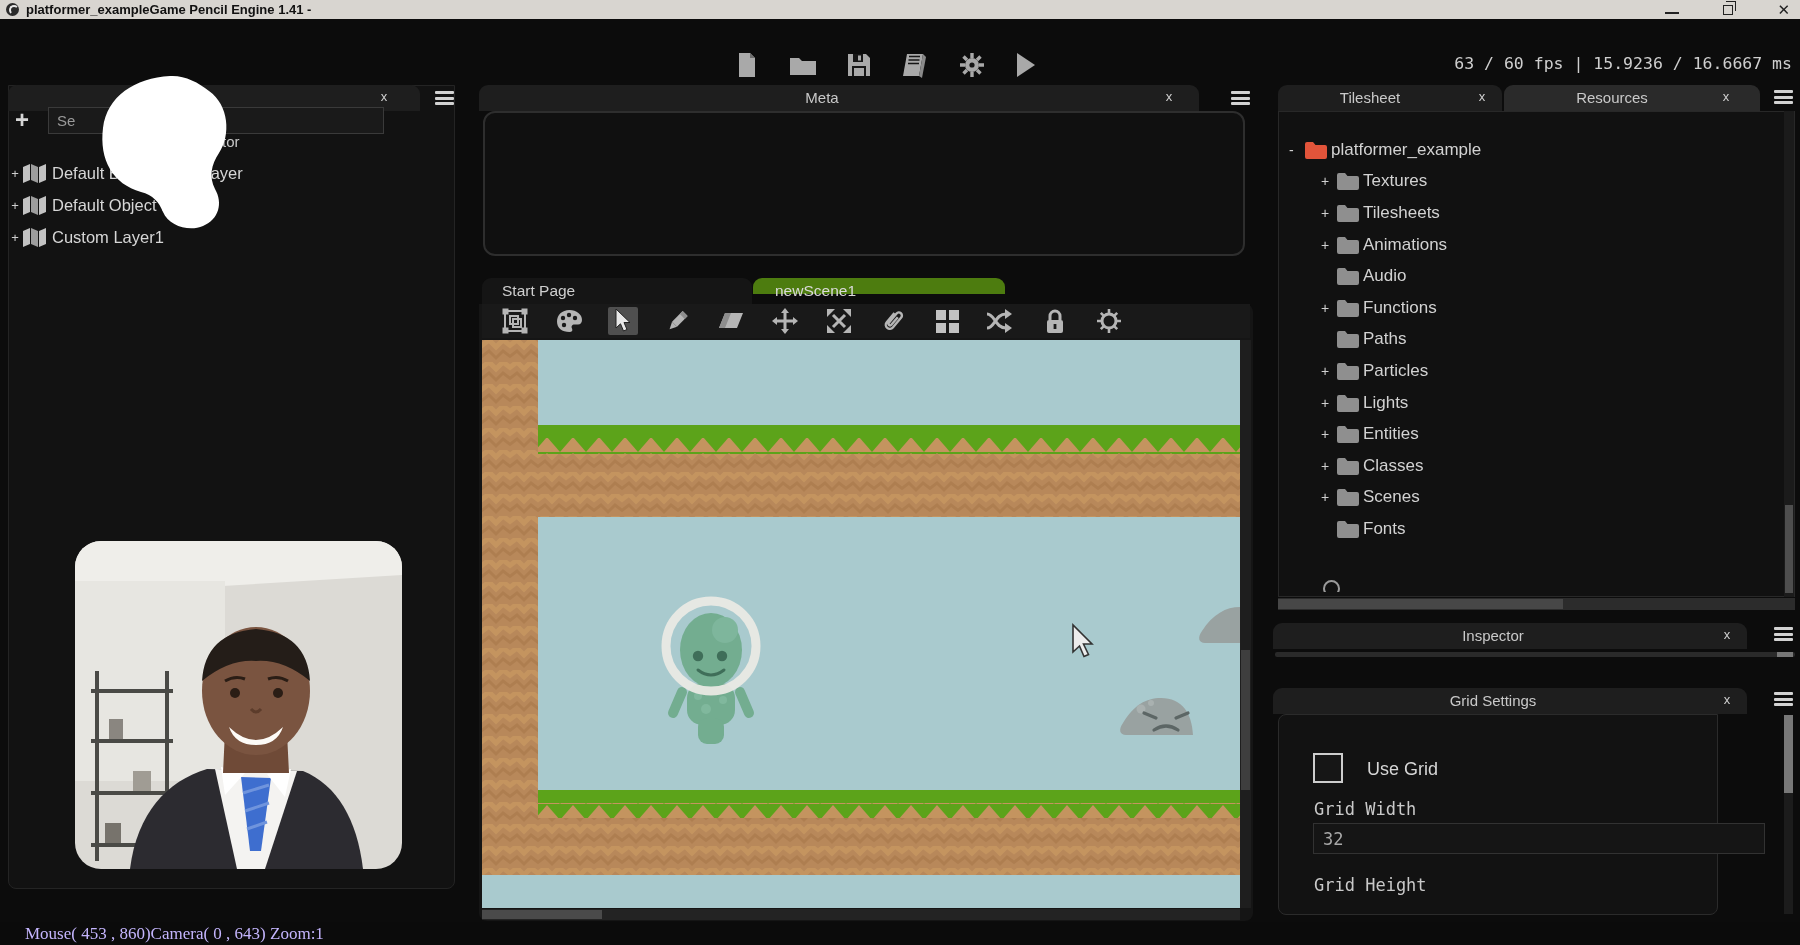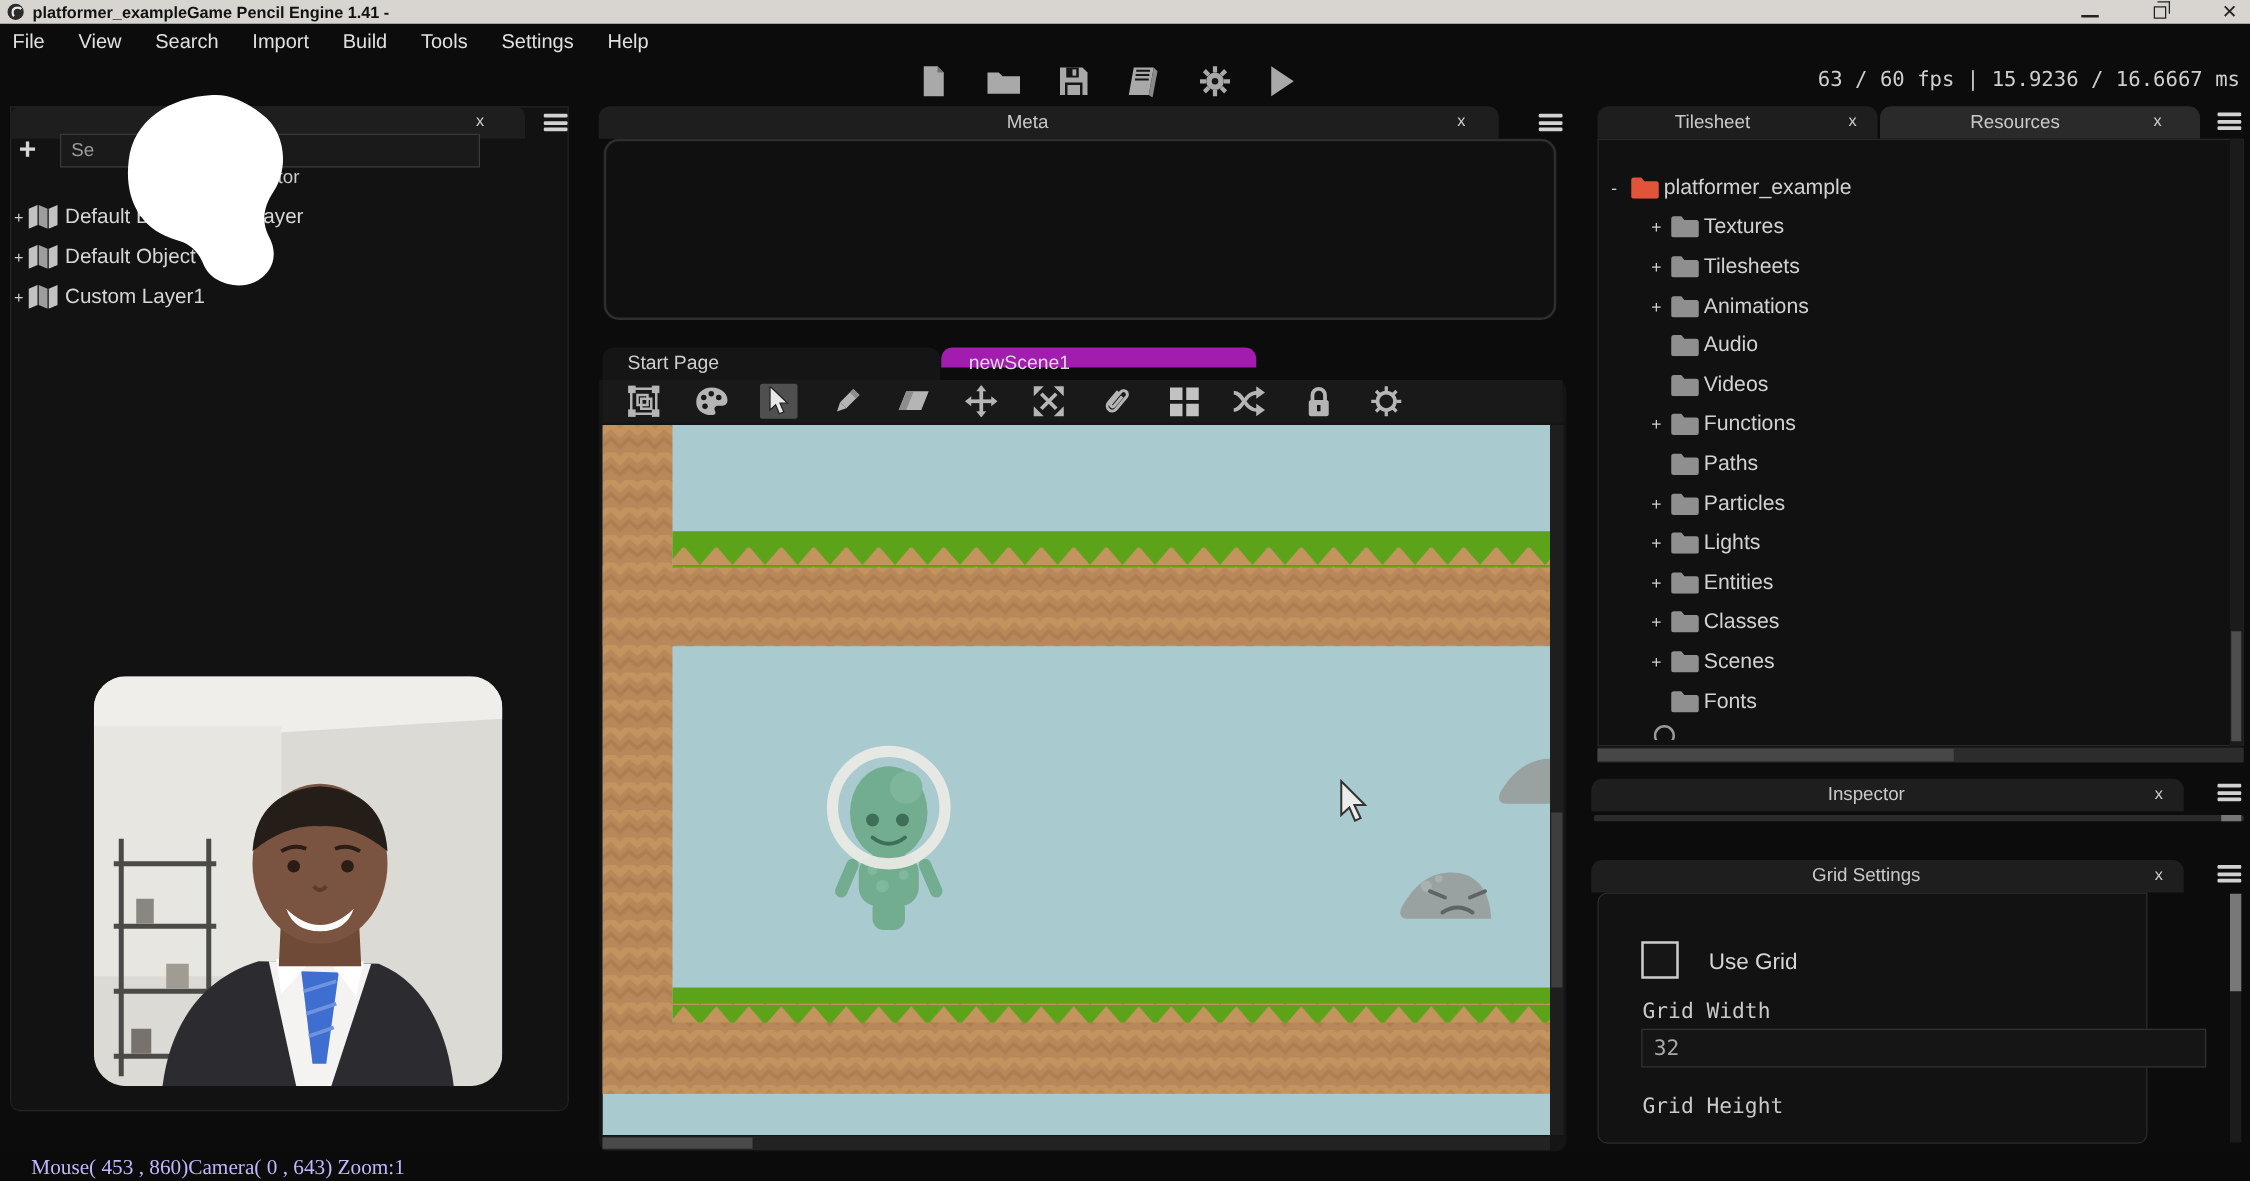--- a/index.html
+++ b/index.html
@@ -62,21 +62,21 @@
   
   #meta-tab { left:479px; top:85px; width:720px; }
   #meta-tab .close-x { left:1168px; left:682px; }
   #meta-hamburger { left:1231px; top:91px; }
   #meta-body { left:483px; top:111px; width:762px; height:145px; background:#101010;
     border:2px solid #2e2e2e; border-radius:12px; }
 
   
   #scene-tab1 { left:482px; top:278px; width:270px; height:26px; background:#151515;
     border-radius:9px 9px 0 0; font-size:15.5px; padding:4px 12px 0 20px; position:absolute; color:#cfcfcf; }
-  #scene-tab2 { left:753px; top:278px; width:252px; height:16px; background:#a21caf;
+  #scene-tab2 { left:753px; top:278px; width:252px; height:16px; background:#4d7c0f;
     border-radius:9px 9px 0 0; font-size:15.5px; padding:4px 0 0 22px; position:absolute; color:#dadada; }
   #scene-panel { left:479px; top:304px; width:774px; height:617px; background:#151515; border-radius:0 8px 8px 8px; }
   #scene-toolbar { left:482px; top:304px; width:768px; height:34px; background:#191919;
     display:flex; align-items:center; gap:24px; padding-left:18px; }
   .tool { width:30px; height:28px; display:flex; align-items:center; justify-content:center; border-radius:2px; }
   .tool.active { background:#4f4f4f; }
   #scene-canvas { left:482px; top:340px; }
   #scene-vscroll { left:1240px; top:340px; width:11px; height:568px; background:#1e1e1e; }
   #scene-vthumb { left:1px; top:310px; width:9px; height:140px; background:#3e3e3e; position:absolute; }
   #scene-hscroll { left:482px; top:909px; width:758px; height:11px; background:#232323; }
@@ -148,31 +148,20 @@
   <div id="titlebar" class="abs">
     <span id="app-icon"></span>
     <span>platformer_exampleGame Pencil Engine  1.41 -</span>
     <span id="win-controls">
       <span id="win-min"></span>
       <span id="win-restore"></span>
       <span id="win-close">✕</span>
     </span>
   </div>
 
-  <div id="menubar" class="abs">
-
-  <span class="menu-item">File</span>
-      <span class="menu-item">View</span>
-      <span class="menu-item">Search</span>
-      <span class="menu-item">Import</span>
-      <span class="menu-item">Build</span>
-      <span class="menu-item">Tools</span>
-      <span class="menu-item">Settings</span>
-      <span class="menu-item">Help</span>
-    </div>
 
   <div id="toolbar" class="abs">
     <span>
         <svg width="24" height="26">
           <path d="M4 1 h11 l5 5 v19 h-16 z" fill="#a9a9a9"></path>
           <path d="M15 1 l5 5 h-5 z" fill="#6e6e6e"></path>
         </svg>
       </span>
     <span>
         <svg width="28" height="22">
@@ -513,29 +502,20 @@
         <div class="tree-row">
           <span class="tree-expander"></span>
           <span class="tree-folder">
             <svg width="24" height="18" viewBox="0 0 24 18">
               <path d="M1 3 a2 2 0 0 1 2 -2 h6 l2.5 3 h9.5 a2 2 0 0 1 2 2 v10 a2 2 0 0 1 -2 2 h-18 a2 2 0 0 1 -2 -2 z" fill="currentColor"></path>
             </svg>
           </span>
           <span class="tree-label">Audio</span>
         </div>
 
-        <div class="tree-row">
-          <span class="tree-expander"></span>
-          <span class="tree-folder">
-            <svg width="24" height="18" viewBox="0 0 24 18">
-              <path d="M1 3 a2 2 0 0 1 2 -2 h6 l2.5 3 h9.5 a2 2 0 0 1 2 2 v10 a2 2 0 0 1 -2 2 h-18 a2 2 0 0 1 -2 -2 z" fill="currentColor"></path>
-            </svg>
-          </span>
-          <span class="tree-label">Videos</span>
-        </div>
 
         <div class="tree-row">
           <span class="tree-expander">+</span>
           <span class="tree-folder">
             <svg width="24" height="18" viewBox="0 0 24 18">
               <path d="M1 3 a2 2 0 0 1 2 -2 h6 l2.5 3 h9.5 a2 2 0 0 1 2 2 v10 a2 2 0 0 1 -2 2 h-18 a2 2 0 0 1 -2 -2 z" fill="currentColor"></path>
             </svg>
           </span>
           <span class="tree-label">Functions</span>
         </div>

